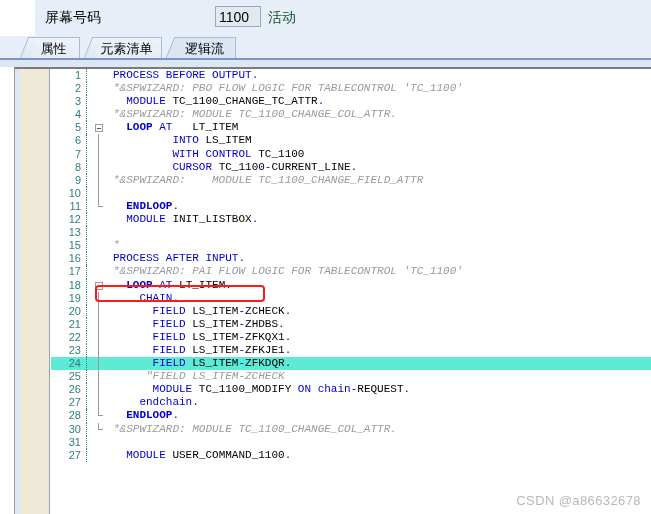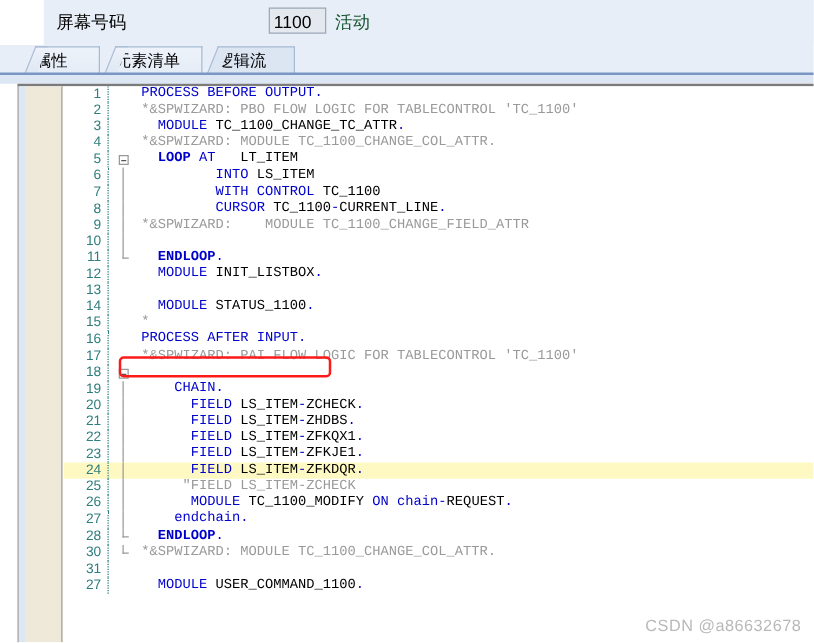--- a/index.html
+++ b/index.html
@@ -60,20 +60,21 @@
     width: 651px; height: 24px;
     background: #e8eef7;
   }
   .tab {
     position: absolute;
     top: 1px;
     height: 40px;
     font-size: 13px;
     color: #000;
     line-height: 22px;
+    text-align: center;
     box-sizing: border-box;
     background: linear-gradient(to bottom, #eef3fa 0%, #dde6f3 100%);
     border-top: 1px solid #a8bcd4;
     border-right: 1px solid #a8bcd4;
     transform: skewX(0deg);
   }
   .tab .tab-skew-left {
     position: absolute;
     left: -9px; top: -1px;
     width: 10px; height: 23px;
@@ -147,21 +148,21 @@
   
   .code-line {
     position: relative;
     height: 13.1px;
     white-space: pre;
     font-family: "Liberation Mono", monospace;
     font-size: 11px;
     line-height: 13.1px;
   }
   .code-line.highlight-row {
-    background: #fef9c3;
+    background: #5eead4;
   }
   .ln {
     position: absolute;
     left: 0; top: 0;
     width: 30px;
     text-align: right;
     color: #2f7d7d;
     font-family: "Liberation Sans", sans-serif;
     font-size: 11px;
   }
@@ -210,21 +211,21 @@
     width: 5px; height: 1px;
     background: #9a9a9a;
   }
   .code-text {
     position: absolute;
     left: 62px; top: 0;
     white-space: pre;
     color: #000000;
   }
   .kw { color: #0000cc; }
-  .cmt { color: #9a9a9a; }
+  .cmt { color: #9a9a9a; font-style: italic; }
   .pl { color: #000000; }
 
   
   #annotation-box {
     position: absolute;
     left: 80px; top: 216px;
     width: 170px; height: 17px;
     border: 2px solid #ff1a1a;
     border-radius: 4px;
     box-sizing: border-box;
@@ -277,25 +278,24 @@
       <div class="code-line"><span class="ln">4</span><span class="dotline"></span><span class="fold-col"></span><span class="code-text"><span class="cmt">*&amp;SPWIZARD: MODULE TC_1100_CHANGE_COL_ATTR.</span></span></div>
       <div class="code-line"><span class="ln">5</span><span class="dotline"></span><span class="fold-col"><span class="fold-box"></span></span><span class="code-text">  <span class="kw" style="font-weight:bold">LOOP</span> <span class="kw">AT</span>   <span class="pl">LT_ITEM</span></span></div>
       <div class="code-line"><span class="ln">6</span><span class="dotline"></span><span class="fold-col"><span class="fold-vert"></span></span><span class="code-text">         <span class="kw">INTO</span> <span class="pl">LS_ITEM</span></span></div>
       <div class="code-line"><span class="ln">7</span><span class="dotline"></span><span class="fold-col"><span class="fold-vert"></span></span><span class="code-text">         <span class="kw">WITH</span> <span class="kw">CONTROL</span> <span class="pl">TC_1100</span></span></div>
       <div class="code-line"><span class="ln">8</span><span class="dotline"></span><span class="fold-col"><span class="fold-vert"></span></span><span class="code-text">         <span class="kw">CURSOR</span> <span class="pl">TC_1100</span><span class="kw">-</span><span class="pl">CURRENT_LINE</span><span class="kw">.</span></span></div>
       <div class="code-line"><span class="ln">9</span><span class="dotline"></span><span class="fold-col"><span class="fold-vert"></span></span><span class="code-text"><span class="cmt">*&amp;SPWIZARD:    MODULE TC_1100_CHANGE_FIELD_ATTR</span></span></div>
       <div class="code-line"><span class="ln">10</span><span class="dotline"></span><span class="fold-col"><span class="fold-vert"></span></span><span class="code-text"></span></div>
       <div class="code-line"><span class="ln">11</span><span class="dotline"></span><span class="fold-col"><span class="fold-end"></span></span><span class="code-text">  <span class="kw" style="font-weight:bold">ENDLOOP</span><span class="kw">.</span></span></div>
       <div class="code-line"><span class="ln">12</span><span class="dotline"></span><span class="fold-col"></span><span class="code-text">  <span class="kw">MODULE</span> <span class="pl">INIT_LISTBOX</span><span class="kw">.</span></span></div>
       <div class="code-line"><span class="ln">13</span><span class="dotline"></span><span class="fold-col"></span><span class="code-text"></span></div>
-      <div class="code-line"><span class="ln">14</span><span class="dotline"></span><span class="fold-col"></span><span class="code-text">  <span class="kw">MODULE</span> <span class="pl">STATUS_1100</span><span class="kw">.</span></span></div>
       <div class="code-line"><span class="ln">15</span><span class="dotline"></span><span class="fold-col"></span><span class="code-text"><span class="cmt">*</span></span></div>
       <div class="code-line"><span class="ln">16</span><span class="dotline"></span><span class="fold-col"></span><span class="code-text"><span class="kw">PROCESS</span> <span class="kw">AFTER</span> <span class="kw">INPUT</span><span class="kw">.</span></span></div>
       <div class="code-line"><span class="ln">17</span><span class="dotline"></span><span class="fold-col"></span><span class="code-text"><span class="cmt">*&amp;SPWIZARD: PAI FLOW LOGIC FOR TABLECONTROL 'TC_1100'</span></span></div>
-      <div class="code-line"><span class="ln">18</span><span class="dotline"></span><span class="fold-col"><span class="fold-box"></span></span></div>
+      <div class="code-line"><span class="ln">18</span><span class="dotline"></span><span class="fold-col"><span class="fold-box"></span></span><span class="code-text">  <span class="kw" style="font-weight:bold">LOOP</span> <span class="kw">AT</span> <span class="pl">LT_ITEM</span><span class="kw">.</span></span></div>
       <div class="code-line"><span class="ln">19</span><span class="dotline"></span><span class="fold-col"><span class="fold-vert"></span></span><span class="code-text">    <span class="kw">CHAIN</span><span class="kw">.</span></span></div>
       <div class="code-line"><span class="ln">20</span><span class="dotline"></span><span class="fold-col"><span class="fold-vert"></span></span><span class="code-text">      <span class="kw">FIELD</span> <span class="pl">LS_ITEM</span><span class="kw">-</span><span class="pl">ZCHECK</span><span class="kw">.</span></span></div>
       <div class="code-line"><span class="ln">21</span><span class="dotline"></span><span class="fold-col"><span class="fold-vert"></span></span><span class="code-text">      <span class="kw">FIELD</span> <span class="pl">LS_ITEM</span><span class="kw">-</span><span class="pl">ZHDBS</span><span class="kw">.</span></span></div>
       <div class="code-line"><span class="ln">22</span><span class="dotline"></span><span class="fold-col"><span class="fold-vert"></span></span><span class="code-text">      <span class="kw">FIELD</span> <span class="pl">LS_ITEM</span><span class="kw">-</span><span class="pl">ZFKQX1</span><span class="kw">.</span></span></div>
       <div class="code-line"><span class="ln">23</span><span class="dotline"></span><span class="fold-col"><span class="fold-vert"></span></span><span class="code-text">      <span class="kw">FIELD</span> <span class="pl">LS_ITEM</span><span class="kw">-</span><span class="pl">ZFKJE1</span><span class="kw">.</span></span></div>
       <div class="code-line highlight-row"><span class="ln">24</span><span class="dotline"></span><span class="fold-col"><span class="fold-vert"></span></span><span class="code-text">      <span class="kw">FIELD</span> <span class="pl">LS_ITEM</span><span class="kw">-</span><span class="pl">ZFKDQR</span><span class="kw">.</span></span></div>
       <div class="code-line"><span class="ln">25</span><span class="dotline"></span><span class="fold-col"><span class="fold-vert"></span></span><span class="code-text"><span class="cmt">     "FIELD LS_ITEM-ZCHECK</span></span></div>
       <div class="code-line"><span class="ln">26</span><span class="dotline"></span><span class="fold-col"><span class="fold-vert"></span></span><span class="code-text">      <span class="kw">MODULE</span> <span class="pl">TC_1100_MODIFY</span> <span class="kw">ON</span> <span class="kw">chain</span><span class="kw">-</span><span class="pl">REQUEST</span><span class="kw">.</span></span></div>
       <div class="code-line"><span class="ln">27</span><span class="dotline"></span><span class="fold-col"><span class="fold-vert"></span></span><span class="code-text">    <span class="kw">endchain</span><span class="kw">.</span></span></div>
       <div class="code-line"><span class="ln">28</span><span class="dotline"></span><span class="fold-col"><span class="fold-end"></span></span><span class="code-text">  <span class="kw" style="font-weight:bold">ENDLOOP</span><span class="kw">.</span></span></div>

